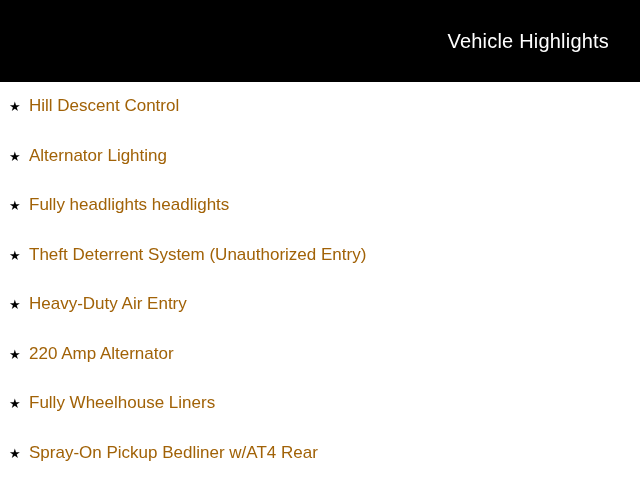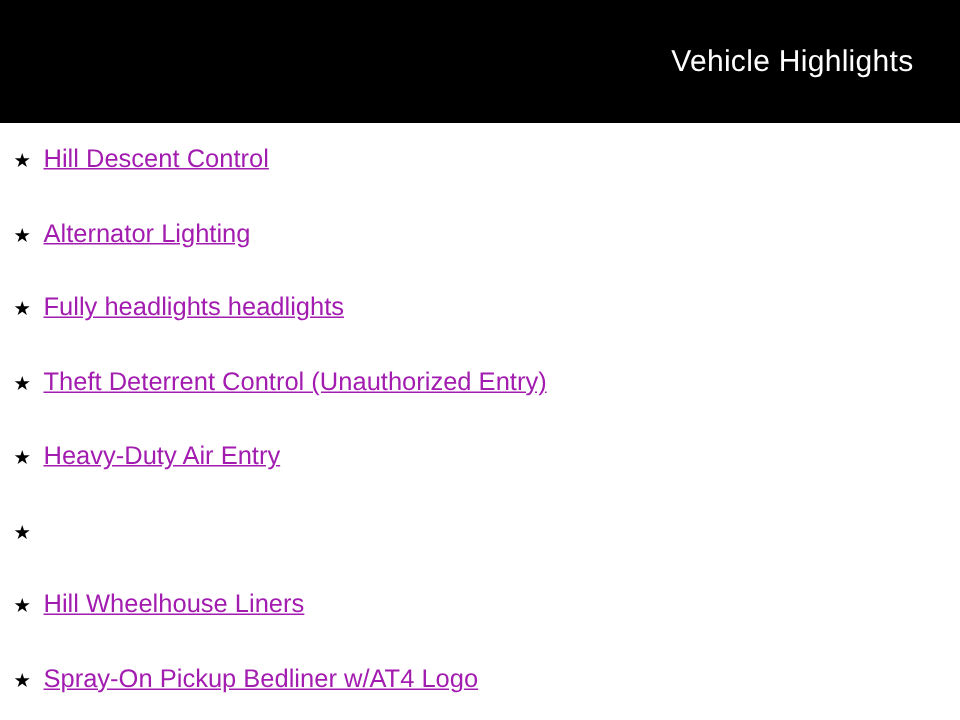--- a/index.html
+++ b/index.html
@@ -57,25 +57,24 @@
   }
   .bullet-star {
     width: 20px;
     flex: 0 0 20px;
     color: #000000;
     font-size: 13px;
     line-height: 1;
     text-align: left;
   }
   .item-label {
-    color: #a21caf;
+    color: #a16207;
     font-size: 17px;
     line-height: 1.1;
     white-space: nowrap;
-    text-decoration: underline;
   }
 </style>
 </head>
 <body>
 
 <div class="page">
 
   <div class="header-bar">
     <div class="header-title">Vehicle Highlights</div>
   </div>
@@ -88,32 +87,33 @@
     <li class="highlight-item">
       <span class="bullet-star">★</span>
       <span class="item-label">Alternator Lighting</span>
     </li>
     <li class="highlight-item">
       <span class="bullet-star">★</span>
       <span class="item-label">Fully headlights headlights</span>
     </li>
     <li class="highlight-item">
       <span class="bullet-star">★</span>
-      <span class="item-label">Theft Deterrent Control (Unauthorized Entry)</span>
+      <span class="item-label">Theft Deterrent System (Unauthorized Entry)</span>
     </li>
     <li class="highlight-item">
       <span class="bullet-star">★</span>
       <span class="item-label">Heavy-Duty Air Entry</span>
     </li>
     <li class="highlight-item">
       <span class="bullet-star">★</span>
+      <span class="item-label">220 Amp Alternator</span>
     </li>
     <li class="highlight-item">
       <span class="bullet-star">★</span>
-      <span class="item-label">Hill Wheelhouse Liners</span>
+      <span class="item-label">Fully Wheelhouse Liners</span>
     </li>
     <li class="highlight-item">
       <span class="bullet-star">★</span>
-      <span class="item-label">Spray-On Pickup Bedliner w/AT4 Logo</span>
+      <span class="item-label">Spray-On Pickup Bedliner w/AT4 Rear</span>
     </li>
   </ul>
 
 </div>
 
 </body></html>

